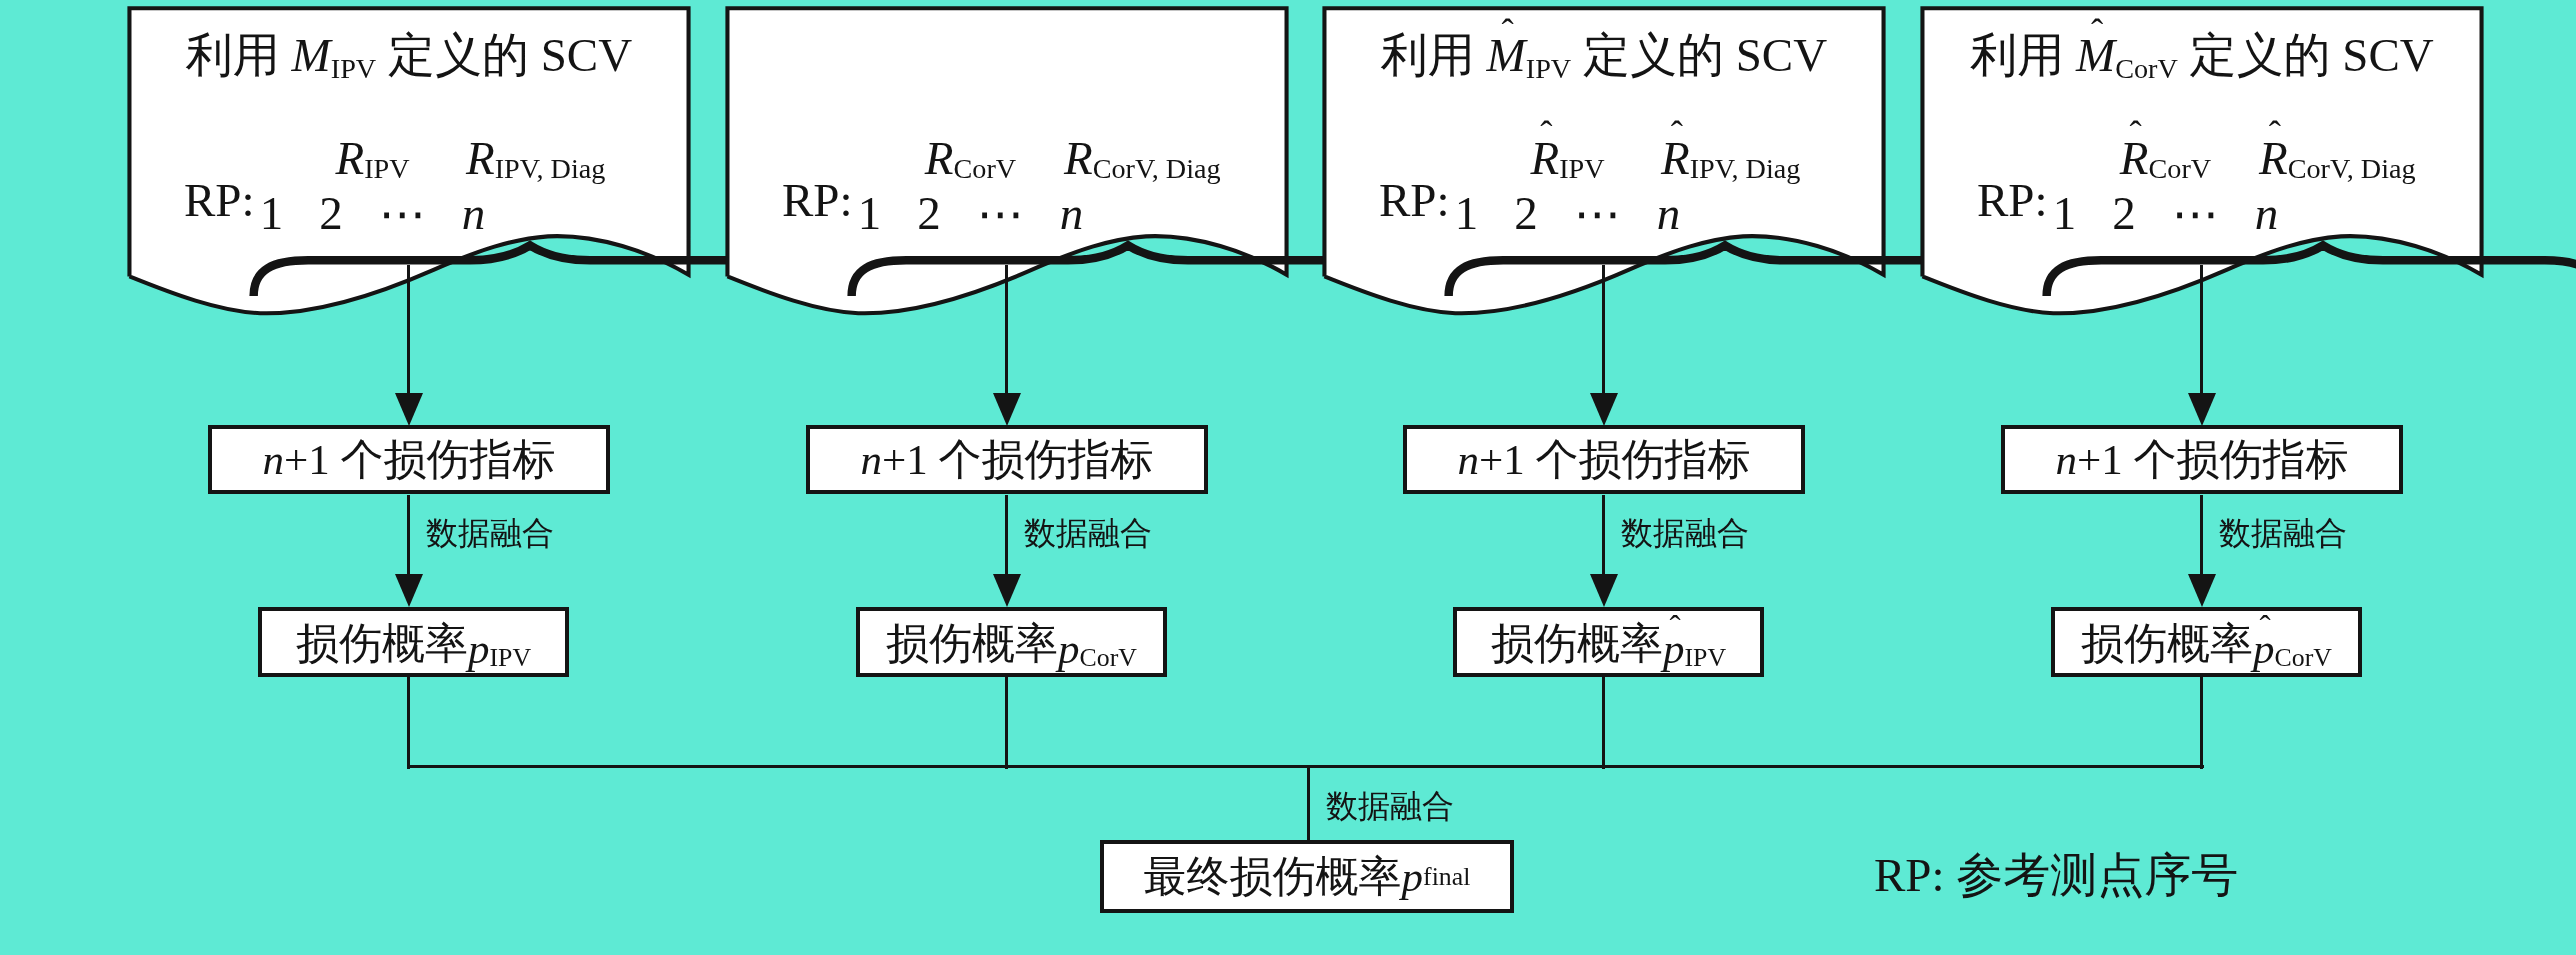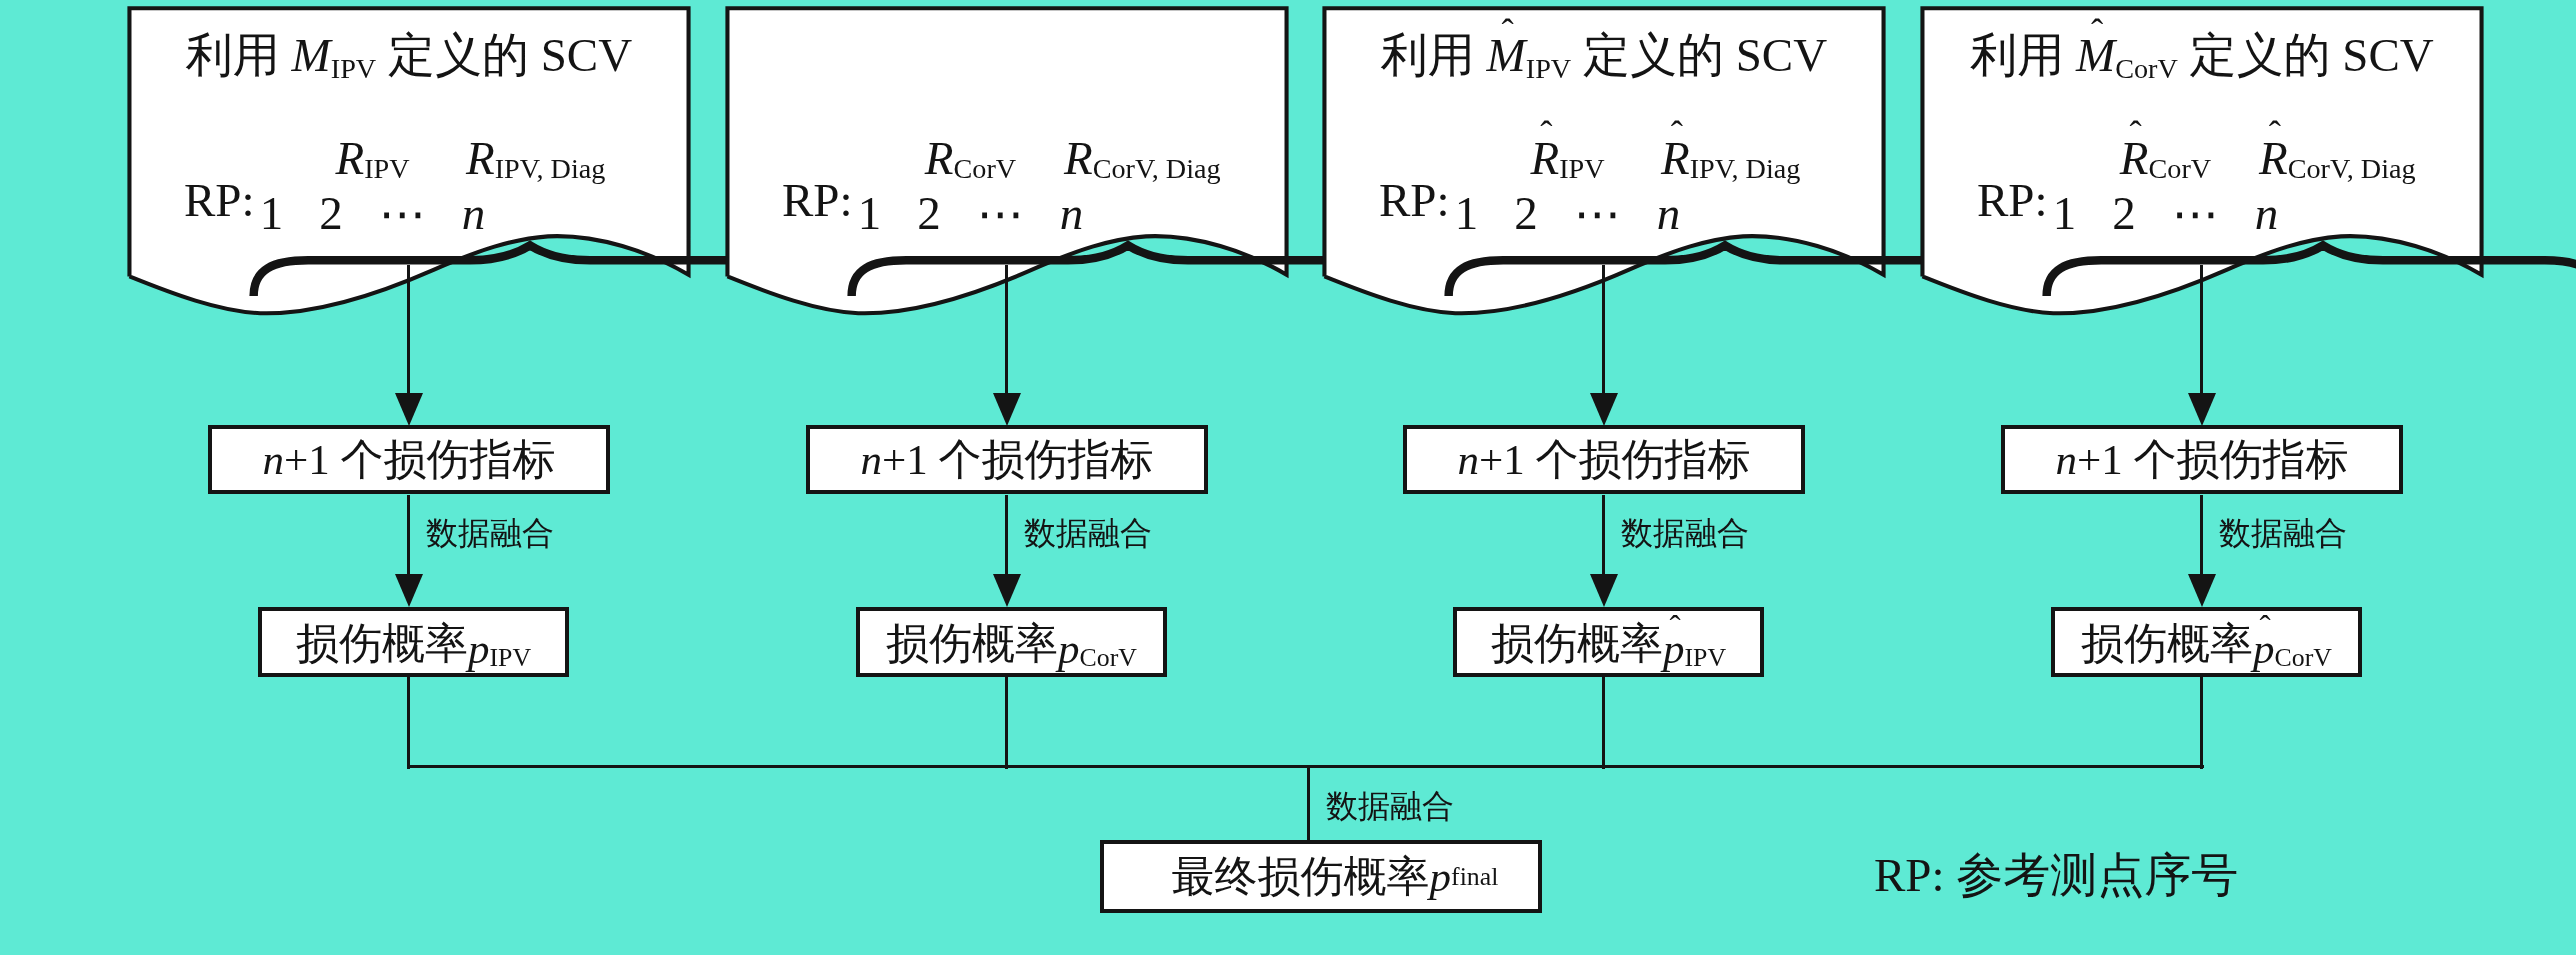--- a/index.html
+++ b/index.html
@@ -46,21 +46,21 @@
   .a2-line{left:280px;top:495px;width:3.3px;height:82px;}
   .a2-head{left:268px;top:574px;}
   .box2{left:131px;top:607px;width:303px;height:62px;align-items:flex-end;}
   .conn{left:280px;top:677px;width:3.3px;height:92px;}
 
   
   .bus{position:absolute;left:407px;top:765px;width:1797px;height:3.3px;background:#141414;}
   .c-line{left:1307px;top:767px;width:3.3px;height:79px;}
   .c-head{left:1295px;top:844px;}
   .bottom-fuse{left:1326px;top:785px;}
-  .final-box{left:1100px;top:840px;width:406px;height:65px;font-size:43px;padding-left:28px;}
+  .final-box{left:1100px;top:840px;width:406px;height:65px;font-size:43px;}
   .note{position:absolute;left:1874px;top:844px;font-size:47px;white-space:nowrap;}
 </style>
 </head>
 <body>
 
 <div class="canvas">
 
   <div class="branch b0">
     <div class="doc">
       <svg viewBox="0 0 690 400">

